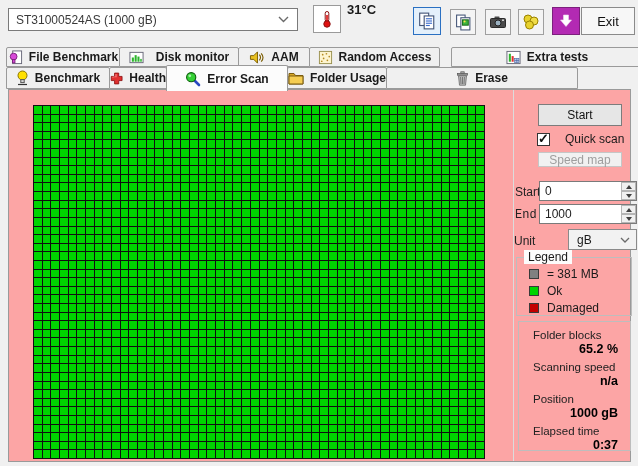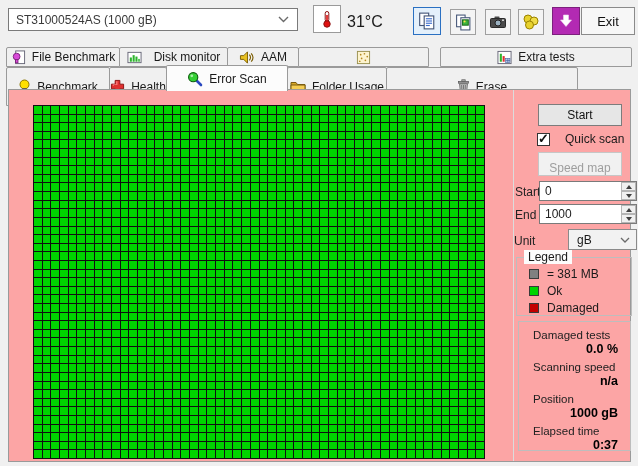--- a/index.html
+++ b/index.html
@@ -19,22 +19,22 @@
     display:flex; align-items:center; padding:0 8px 0 7px;
     color:#3a3a3a; cursor:default;
   }
   .drive-select .val { flex:1; white-space:nowrap; overflow:hidden; }
   .temp-box {
     position:absolute; left:313px; top:5px; width:28px; height:28px;
     background:#fff; border:1px solid #9a9a9a;
     display:flex; align-items:center; justify-content:center;
   }
   .temp-label {
-    position:absolute; left:347px; top:13px;
-    font-weight:normal; font-size:16px;
+    position:absolute; left:347px; top:2px;
+    font-weight:bold; font-size:13px;
   }
   .tool-btn {
     position:absolute; border:1px solid #9f9f9f; background:#f4f4f4;
     display:flex; align-items:center; justify-content:center;
   }
   .tool-btn.focused { border:1px solid #2a70c2; background:#e4f0fb; }
   .tool-btn.purple  { background:#b32ab3; border:1px solid #7c1f7c; }
   .exit-btn {
     position:absolute; left:581px; top:7px; width:54px; height:28px;
     background:#f7f7f7; border:1px solid #8a8a8a;
@@ -44,26 +44,26 @@
   
   .tabrow { position:absolute; left:6px; display:flex; }
   .tabrow1 { top:47px; height:20px; }
   .tabrow2 { top:67px; height:23px; }
   .tab {
     border:1px solid #9a9a9a; background:#f0f0f0;
     border-radius:2px 2px 0 0;
     display:flex; align-items:center; justify-content:center; gap:6px;
     height:100%; margin-right:-1px; cursor:default;
   }
-  .tabrow2 .tab { height:39px; }
+  .tabrow2 .tab { height:22px; }
   .tab.selected {
     background:#fcfcfc; height:26px; margin-top:-2px; z-index:6;
     border-bottom:none;
   }
-  .tab .lbl { white-space:nowrap; }
+  .tab .lbl { white-space:nowrap;font-weight:bold; }
   
   .panel {
     position:absolute; left:8px; top:89px; width:623px; height:373px;
     background:#fca5a5; border:1px solid #9a9a9a; z-index:2;
   }
   .divider { position:absolute; left:504px; top:0; width:1px; height:100%; background:#dcdcdc; }
   
   .scan-grid {
     position:absolute; left:24px; top:15px; width:452px; height:354px;
     background:#101010; border:1px solid #101010;
@@ -71,21 +71,21 @@
   }
   .scan-grid .cell { background:var(--ok-color,#00d400); }
   
   .btn {
     position:absolute; background:#e6e6e6; border:1px solid #7c7c7c;
     display:flex; align-items:center; justify-content:center;
     font-size:12px; color:#111;
   }
   .btn.disabled { background:#f1f1f1; border:1px solid #c6c6c6; color:#9e9e9e; }
   .start-btn { left:529px; top:14px; width:84px; height:22px; }
-  .speedmap-btn { left:529px; top:62px; width:84px; height:24px;align-items:flex-end; }
+  .speedmap-btn { left:529px; top:62px; width:84px; height:15px; }
   .quickscan { position:absolute; left:528px; top:42px; display:flex; align-items:center; gap:15px; }
   .checkbox {
     width:13px; height:13px; background:#fff; border:1px solid #333;
     position:relative;
   }
   .checkbox.checked::after {
     content:"✓"; position:absolute; left:0px; top:-3px;
     font-size:13px; font-weight:bold; color:#111;
   }
   .field-label { position:absolute; font-size:12px; color:#222; }
@@ -194,21 +194,21 @@
 
 <div class="tabrow tabrow1">
   <div class="tab" style="width:114px;">
     <svg width="15" height="15" viewBox="0 0 16 16">
       <rect x="5" y="1" width="9.5" height="13.5" fill="#fff" stroke="#667"></rect>
       <circle cx="6" cy="7" r="3.6" fill="#d84ad8" stroke="#7c207c"></circle>
       <rect x="4.8" y="10.3" width="2.6" height="3.4" fill="#d84ad8" stroke="#7c207c"></rect>
     </svg>
     <span class="lbl">File Benchmark</span>
   </div>
-  <div class="tab" style="width:109px;gap:12px;">
+  <div class="tab" style="width:120px;gap:12px;">
     <svg width="15" height="15" viewBox="0 0 16 16">
       <rect x="1" y="2.5" width="14" height="11" fill="#fff" stroke="#667"></rect>
       <rect x="3" y="8" width="2.2" height="4.5" fill="#2db52d"></rect>
       <rect x="6" y="5.5" width="2.2" height="7" fill="#2db52d"></rect>
       <rect x="9" y="7" width="2.2" height="5.5" fill="#2db52d"></rect>
       <rect x="12" y="9.5" width="1.6" height="3" fill="#2db52d"></rect>
     </svg>
     <span class="lbl">Disk monitor</span>
   </div>
   <div class="tab" style="width:72px;">
@@ -222,20 +222,21 @@
   <div class="tab" style="width:131px;">
     <svg width="15" height="15" viewBox="0 0 16 16">
       <rect x="1.5" y="1.5" width="13" height="13" fill="#fdf4cf" stroke="#99904f"></rect>
       <circle cx="5" cy="5" r="0.9" fill="#b58a20"></circle>
         <circle cx="9" cy="4" r="0.9" fill="#b58a20"></circle>
       <circle cx="12" cy="7" r="0.9" fill="#b58a20"></circle>
         <circle cx="6" cy="9" r="0.9" fill="#b58a20"></circle>
       <circle cx="10" cy="11" r="0.9" fill="#b58a20"></circle>
         <circle cx="4" cy="12" r="0.9" fill="#b58a20"></circle>
     </svg>
+    <span class="lbl">Random Access</span>
   </div>
   <div class="tab" style="width:192px;margin-left:12px;">
     <svg width="15" height="15" viewBox="0 0 16 16">
       <rect x="1" y="1.5" width="14" height="13" fill="#fff" stroke="#667"></rect>
       <rect x="3" y="4" width="2.2" height="8.5" fill="#2db52d"></rect>
       <rect x="6" y="6.5" width="2.2" height="6" fill="#e03030"></rect>
       <rect x="9.2" y="9" width="4.6" height="4.4" fill="#b8c8e8" stroke="#3a5a9a" stroke-width="0.6"></rect>
       <line x1="9.2" y1="11.2" x2="13.8" y2="11.2" stroke="#3a5a9a" stroke-width="0.6"></line>
       <line x1="11.5" y1="9" x2="11.5" y2="13.4" stroke="#3a5a9a" stroke-width="0.6"></line>
     </svg>
@@ -2443,21 +2444,21 @@
     <div class="spinner">
       <div class="spin-b">
           <div class="tri-up"></div>
         </div>
       <div class="spin-b">
           <div class="tri-dn"></div>
         </div>
     </div>
   </div>
 
-  <span class="field-label" style="left:506px; top:118px;">End</span>
+  <span class="field-label" style="left:506px; top:118px;font-family:Liberation Mono, monospace;">End</span>
   <div class="spin-wrap" style="left:530px; top:114px;">
     <input value="1000" style="">
     <div class="spinner">
       <div class="spin-b">
           <div class="tri-up"></div>
         </div>
       <div class="spin-b">
           <div class="tri-dn"></div>
         </div>
     </div>
@@ -2483,22 +2484,22 @@
         <span>Ok</span>
       </div>
       <div class="legend-item">
         <div class="sw" id="sw-damaged" style="background: rgb(196, 0, 0);"></div>
         <span>Damaged</span>
       </div>
     </div>
   </div>
 
   <div class="stats-box">
-    <div class="stat-label">Damaged tests</div>
-    <div class="stat-value">0.0 %</div>
+    <div class="stat-label">Folder blocks</div>
+    <div class="stat-value">65.2 %</div>
     <div class="stat-label">Scanning speed</div>
     <div class="stat-value">n/a</div>
     <div class="stat-label">Position</div>
     <div class="stat-value">1000 gB</div>
     <div class="stat-label">Elapsed time</div>
     <div class="stat-value">0:37</div>
   </div>
 </div>
 
 </body></html>

